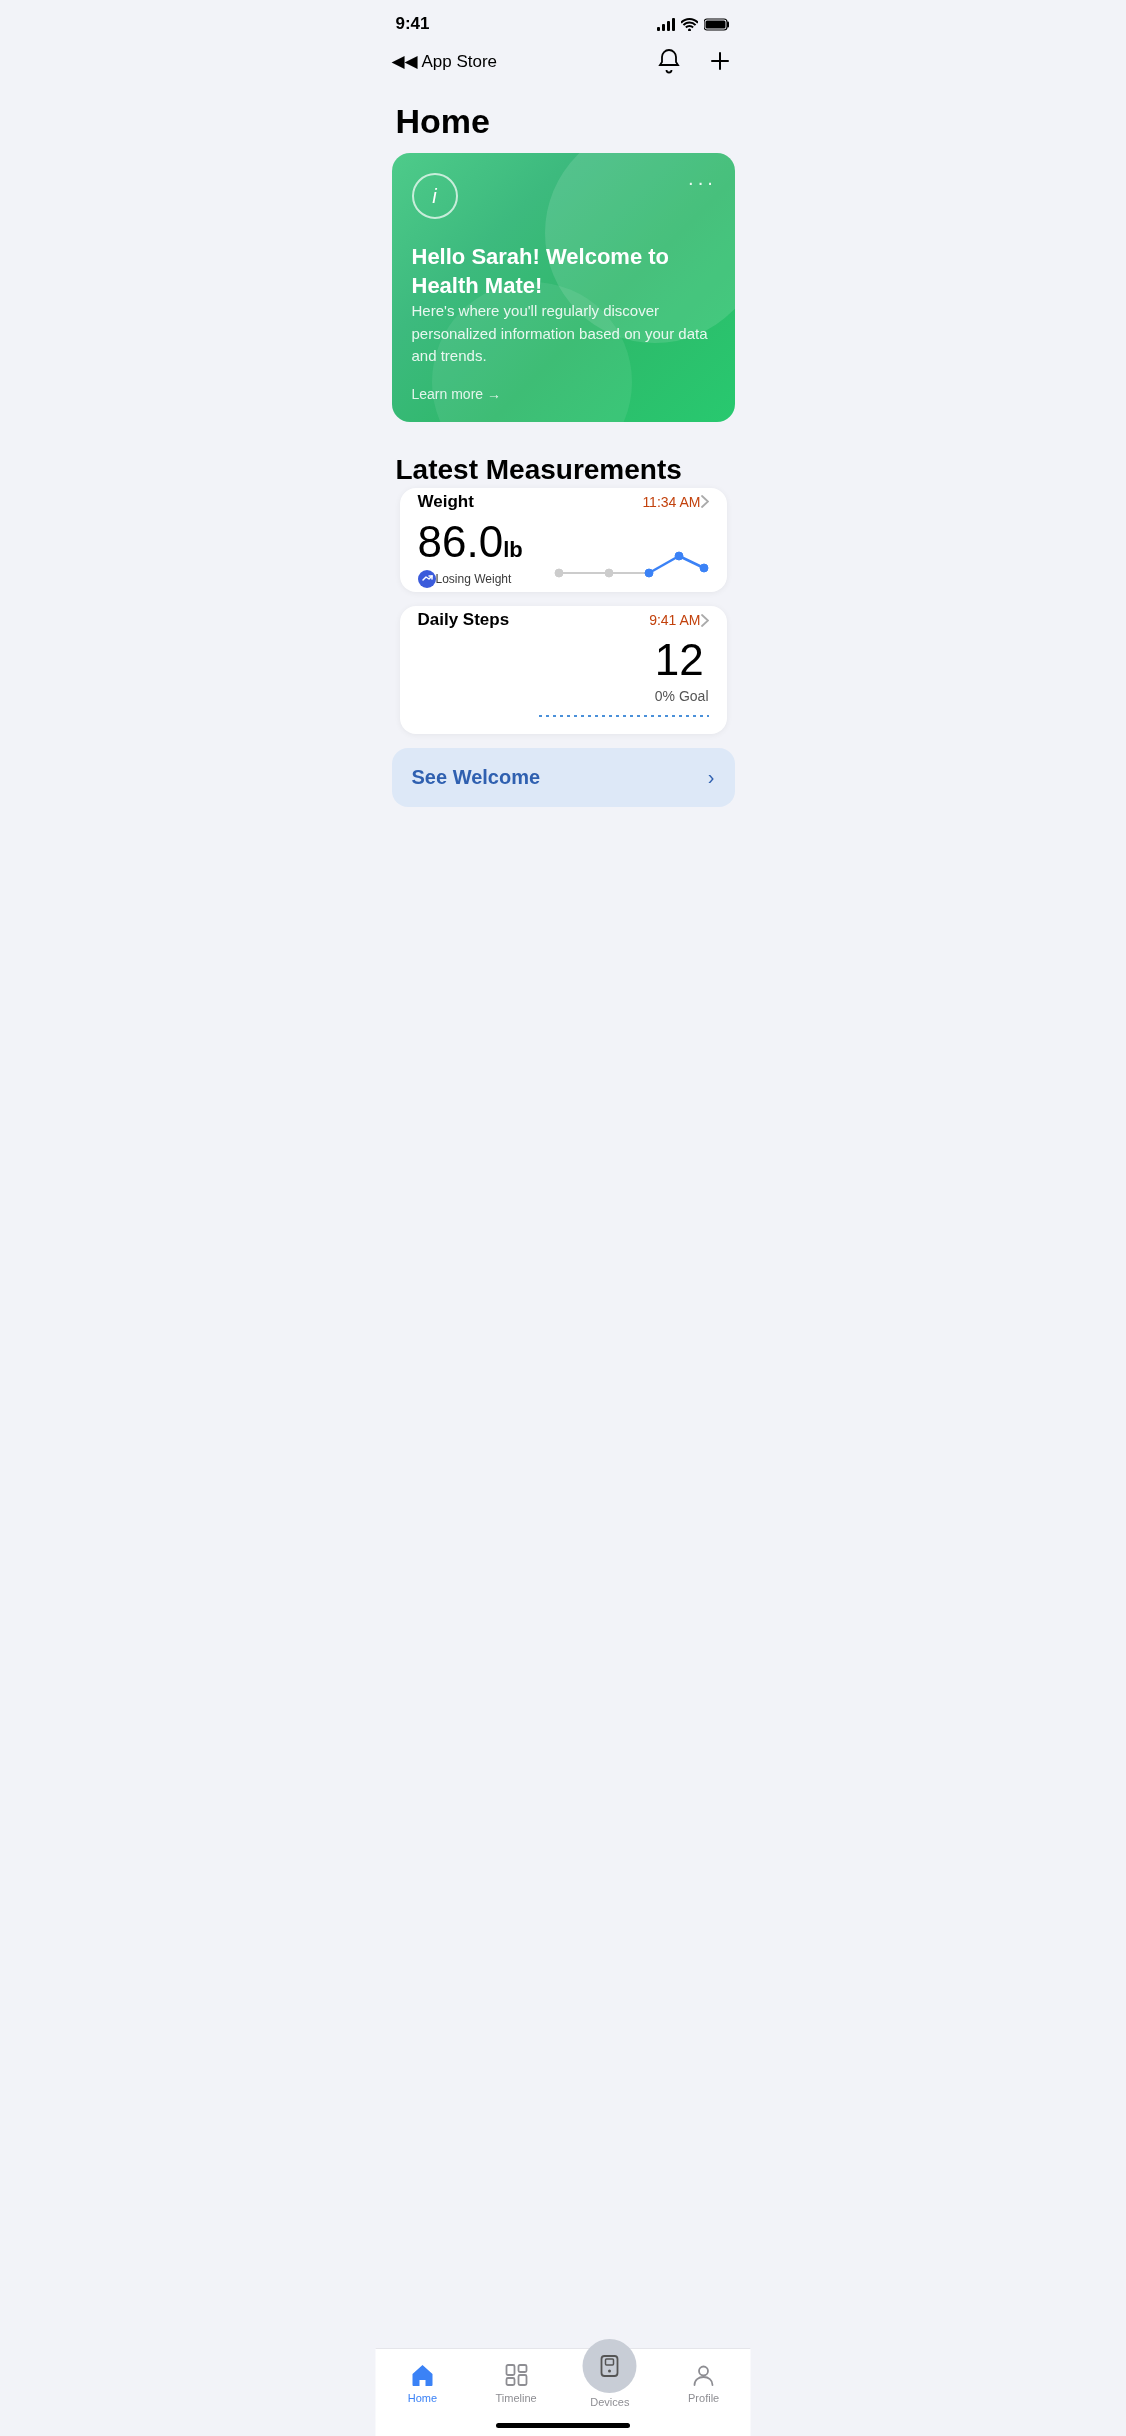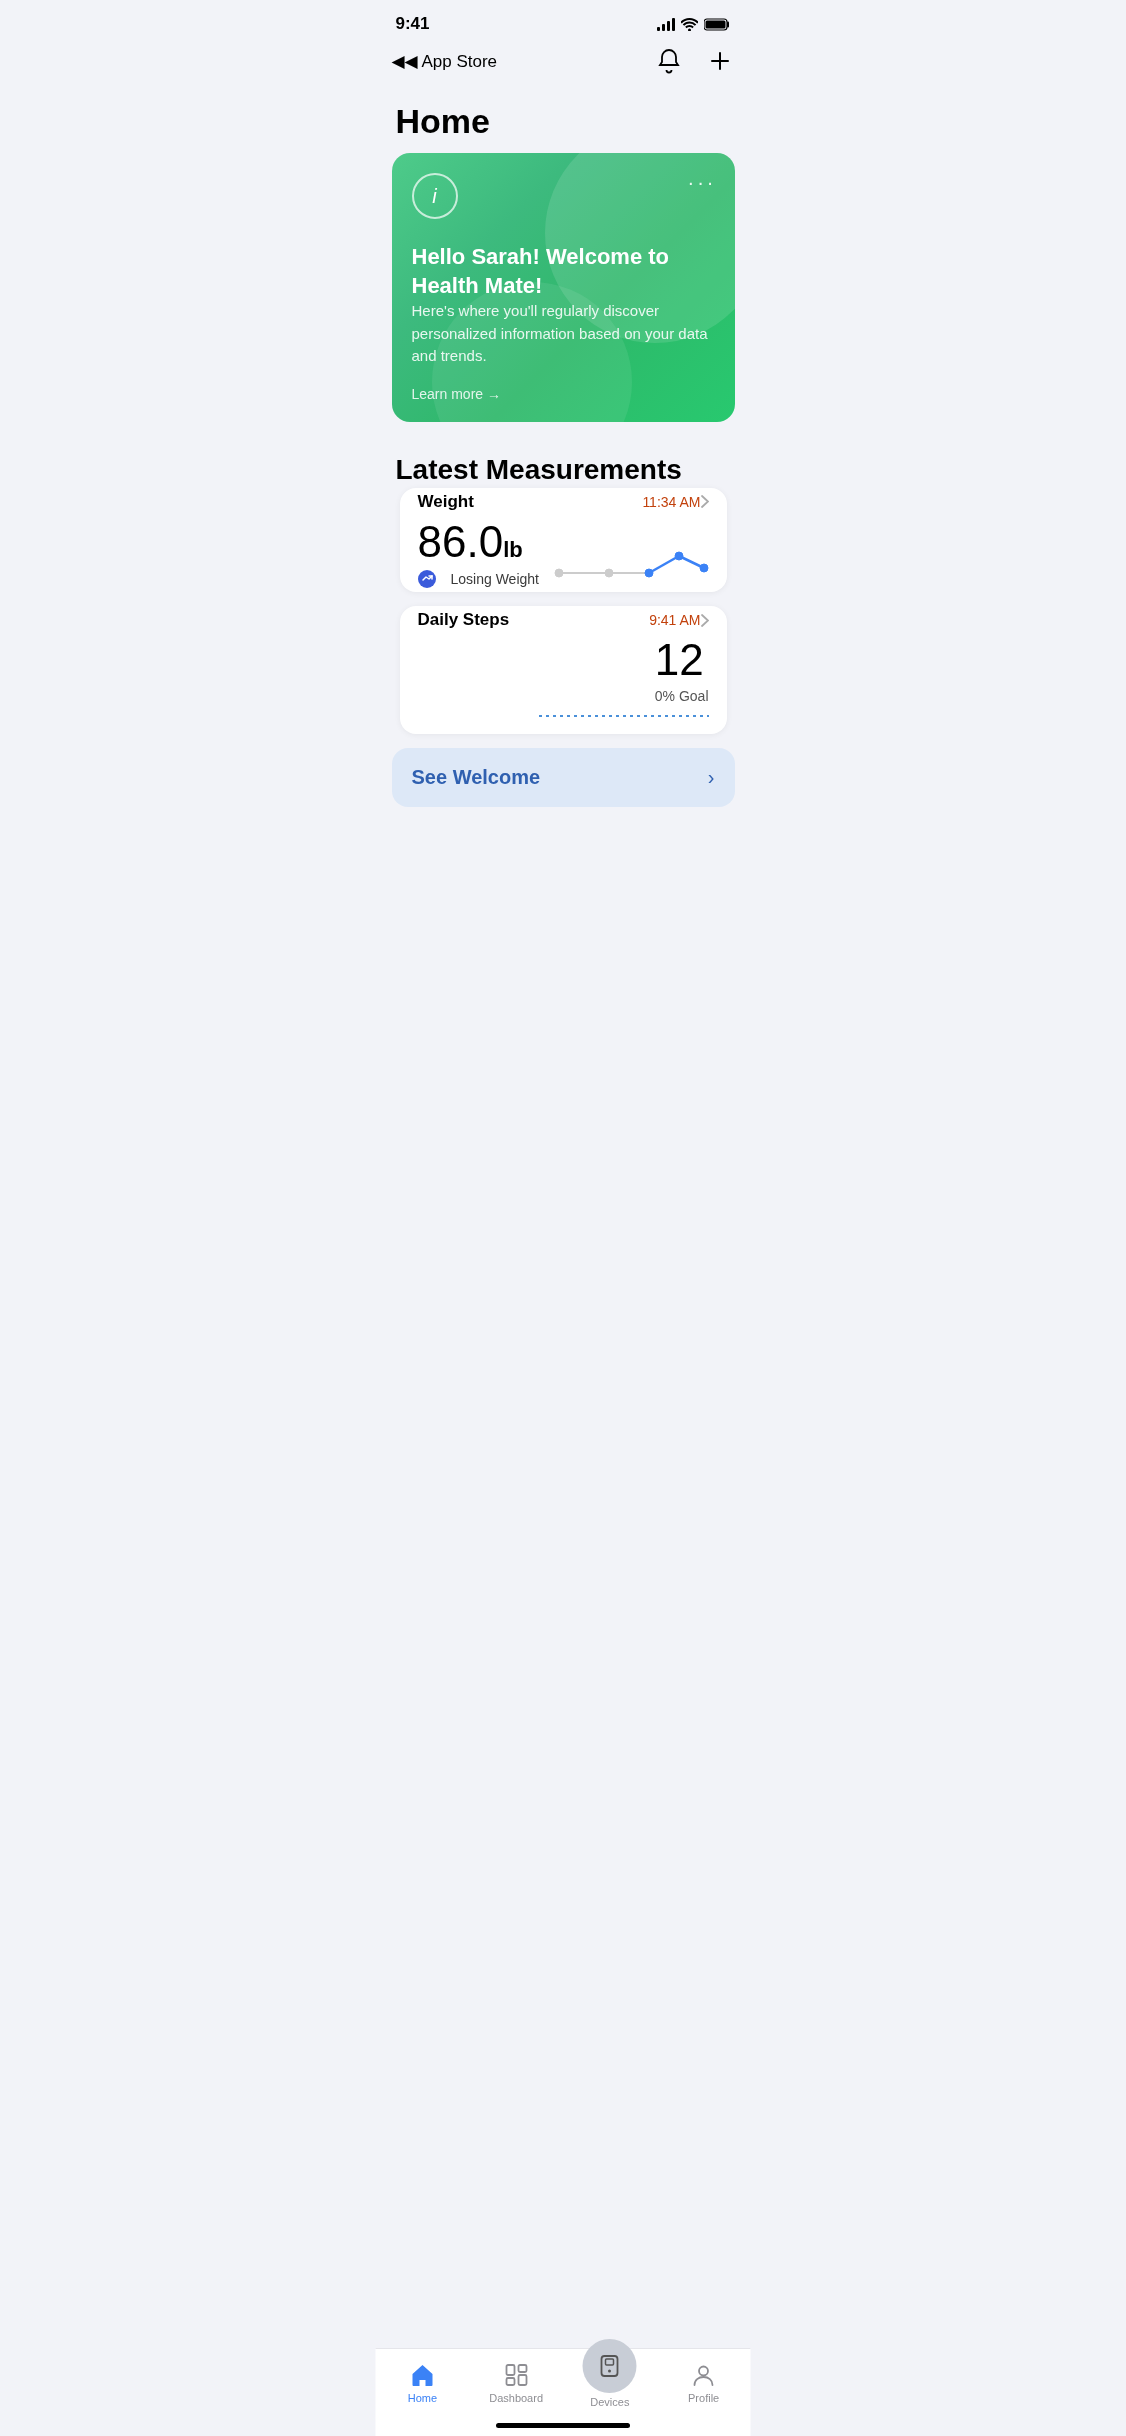--- a/index.html
+++ b/index.html
@@ -213,23 +213,23 @@
     .measurement-sub {
       display: flex;
       align-items: center;
       gap: 6px;
       font-size: 14px;
       color: #555;
     }
     .losing-weight-badge {
       display: flex;
       align-items: center;
-      gap: 15px;
+      gap: 0;
       color: #3a3a3a;
-      font-size: 14px;
+      font-size: 12px;
     }
 
     
     .weight-row {
       display: flex;
       justify-content: space-between;
       align-items: flex-end;
     }
     .weight-left { flex: 1; }
     .weight-chart {
@@ -495,21 +495,21 @@
 
   <div class="tab-item">
     <div class="tab-icon">
       <svg width="26" height="26" viewBox="0 0 26 26">
         <rect x="3" y="3" width="8" height="10" rx="1.5" fill="none" stroke="#8e8e93" stroke-width="1.8"></rect>
         <rect x="3" y="16" width="8" height="7" rx="1.5" fill="none" stroke="#8e8e93" stroke-width="1.8"></rect>
         <rect x="15" y="3" width="8" height="7" rx="1.5" fill="none" stroke="#8e8e93" stroke-width="1.8"></rect>
         <rect x="15" y="13" width="8" height="10" rx="1.5" fill="none" stroke="#8e8e93" stroke-width="1.8"></rect>
       </svg>
     </div>
-    <span class="tab-label">Dashboard</span>
+    <span class="tab-label">Timeline</span>
   </div>
 
   <div class="tab-item" style="position:relative;">
     <div class="devices-center">
       <svg width="28" height="28" viewBox="0 0 28 28">
         <rect x="6" y="4" width="16" height="20" rx="3" fill="none" stroke="#555" stroke-width="1.8"></rect>
         <rect x="10" y="7" width="8" height="6" rx="1" fill="none" stroke="#555" stroke-width="1.5"></rect>
         <circle cx="14" cy="19" r="1.5" fill="#555"></circle>
       </svg>
     </div>

